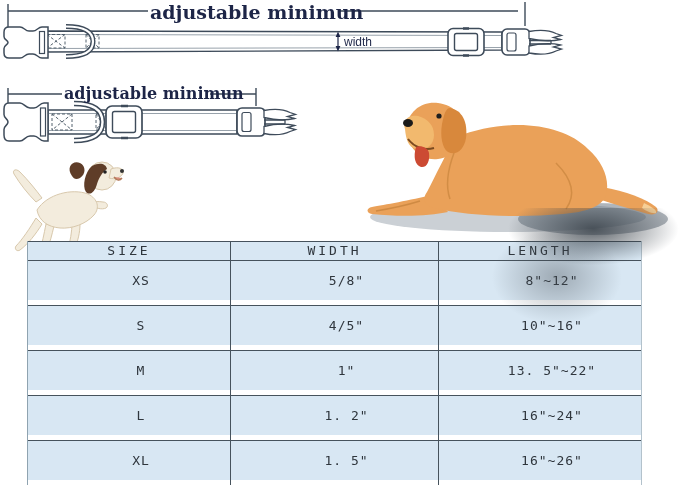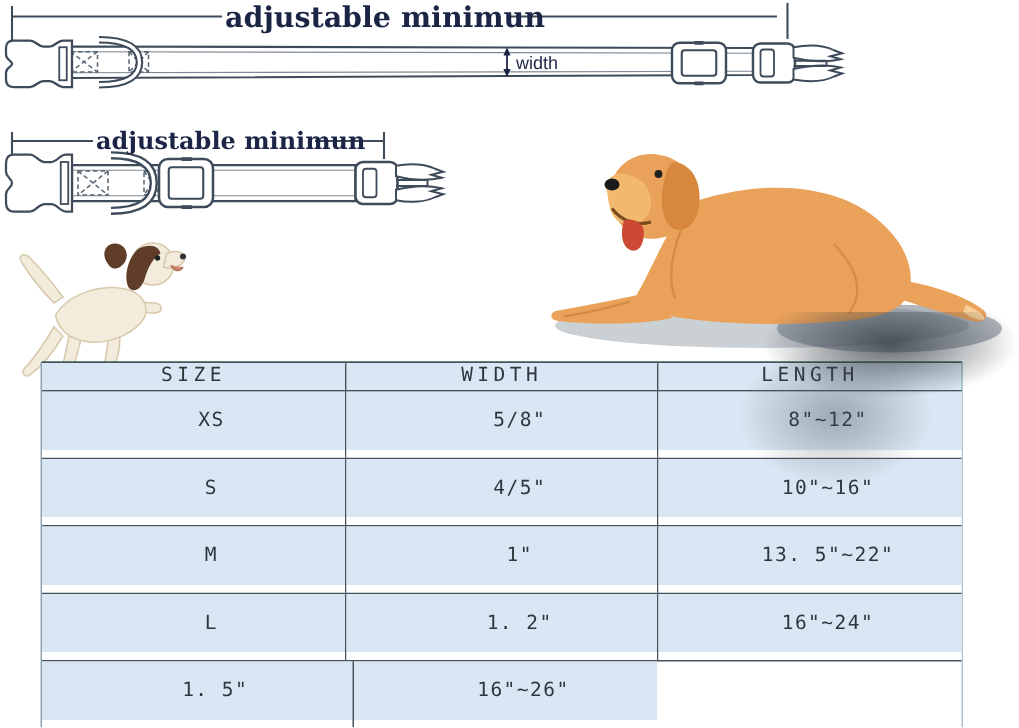--- a/index.html
+++ b/index.html
@@ -11,21 +11,21 @@
              font-weight:bold;text-align:center;white-space:nowrap;}
   .lbl-max{left:150px;top:1px;width:190px;font-size:19px;}
   .lbl-min{left:64px;top:84px;width:146px;font-size:16px;}
   .lbl-width{position:absolute;left:344px;top:35px;font-size:12px;color:#1d2547;
              font-family:"Liberation Sans",sans-serif;}
   
   .size-table{position:absolute;left:27px;top:241px;width:613px;
               border-left:1px solid #8fa3b0;border-right:1px solid #b3c2cc;
               font-family:"DejaVu Sans Mono",monospace;color:#2f363d;z-index:2;}
   .t-row{display:flex;border-bottom:1px solid #46525c;}
-  .t-head{border-top:1.5px solid #46525c;background:#15803d;height:18px;}
+  .t-head{border-top:1.5px solid #46525c;background:#bef264;height:18px;}
   .t-data{height:44px;}
   .t-cell{box-sizing:border-box;text-align:center;overflow:hidden;}
   .c0{width:203px;border-right:1px solid #46525c;}
   .c1{width:208px;border-right:1px solid #46525c;}
   .c2{width:202px;}
   .t-head .t-cell{line-height:18px;font-size:13px;letter-spacing:3px;background:#d8e7f3;}
   .t-data .t-cell{line-height:39px;font-size:13px;letter-spacing:1px;
       background:linear-gradient(to bottom,#d8e7f3 calc(100% - 5px),#ffffff calc(100% - 5px));padding-left:24px;}
   
   .swoosh{position:absolute;left:452px;top:208px;width:228px;height:132px;z-index:3;
@@ -180,18 +180,19 @@
       <div class="t-cell c0">M</div>
       <div class="t-cell c1">1"</div>
       <div class="t-cell c2">13. 5"~22"</div>
     </div>
     <div class="t-row t-data">
       <div class="t-cell c0">L</div>
       <div class="t-cell c1">1. 2"</div>
       <div class="t-cell c2">16"~24"</div>
     </div>
     <div class="t-row t-data">
+      <div class="t-cell c0">XL</div>
       <div class="t-cell c1">1. 5"</div>
       <div class="t-cell c2">16"~26"</div>
     </div>
   </div>
 
 </div>
 
 </body></html>

